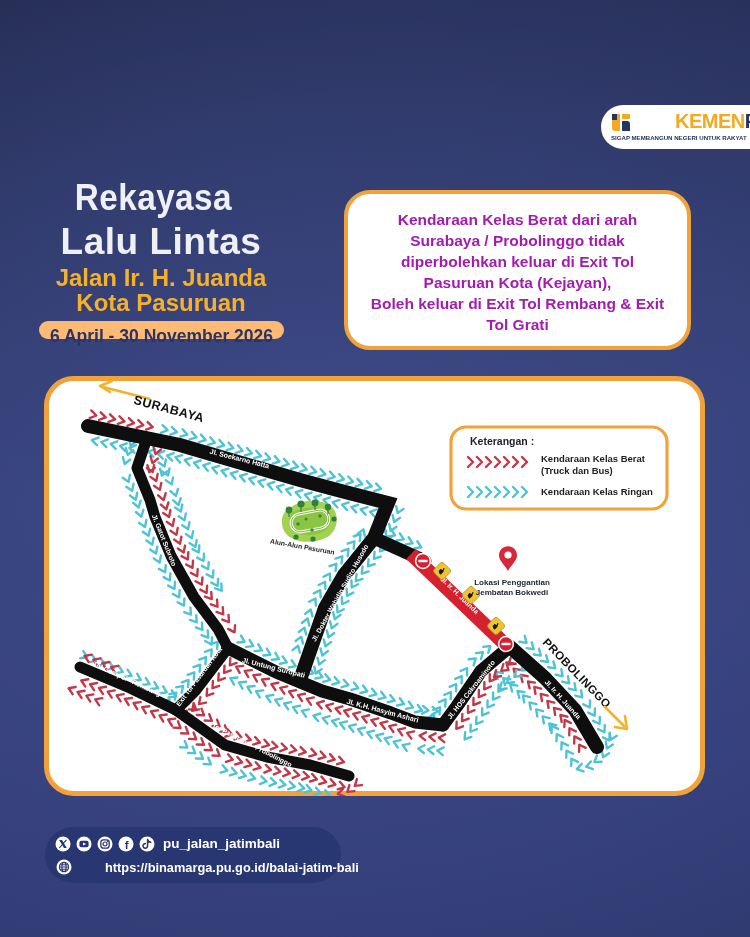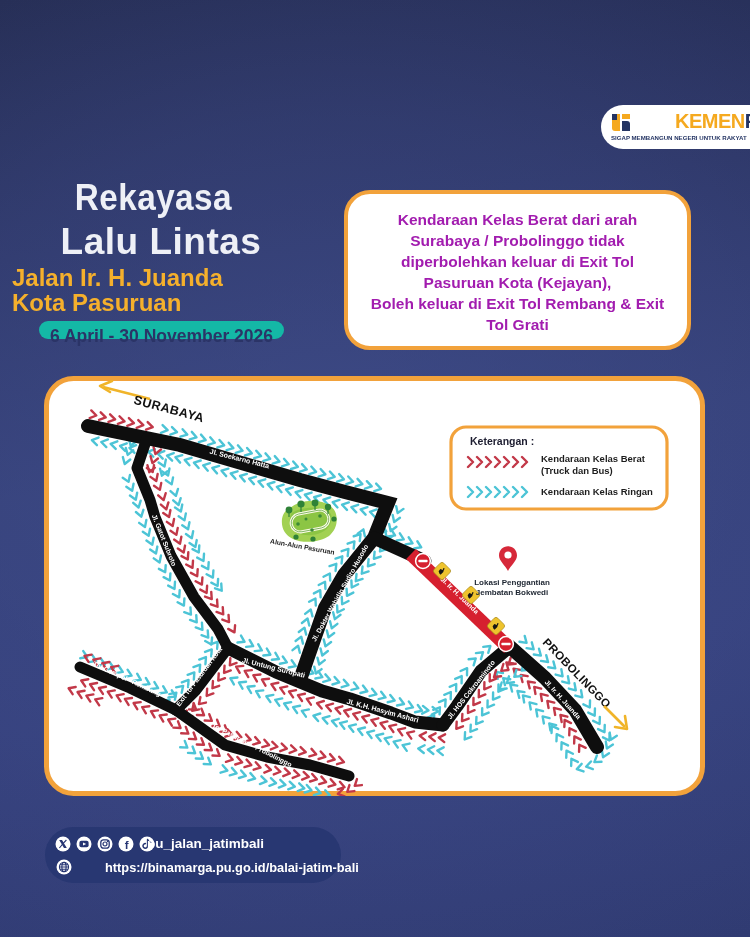--- a/index.html
+++ b/index.html
@@ -22,23 +22,23 @@
   <path d="M11,1 h8 v5 h-8 z" fill="#f5a91f"></path>
   <path d="M11,8 h5 a3,3 0 0 1 3,3 v7 h-8 z" fill="#243463"></path>
 </svg>
 
 <div class="abs" style="left:631px;top:110px;font-weight:bold;font-size:20px;letter-spacing:-0.5px;margin-left:44px;"><span style="color:#f5a91f;">KEMEN</span><span style="color:#243463;">PU</span></div>
 
 <div class="abs" style="left:611px;top:134px;font-weight:bold;font-size:6.1px;color:#243463;letter-spacing:0px;white-space:nowrap;">SIGAP MEMBANGUN NEGERI UNTUK RAKYAT</div>
 
 <div class="abs" style="left:0px;top:176px;width:322px;text-align:center;color:#eef0f6;font-weight:bold;font-size:37px;line-height:44px;letter-spacing:.5px;"><span style="display:inline-block;transform:scaleX(0.9);position:relative;left:-8px;">Rekayasa</span><br>Lalu&nbsp;Lintas</div>
 
-<div class="abs" style="left:12px;top:265px;width:322px;color:#f5b02c;font-weight:bold;font-size:24px;line-height:25px;">Jalan Ir. H. Juanda<br>Kota Pasuruan</div>
-
-<div class="abs" style="left:39px;top:321px;width:245px;height:18px;background:#14b8a6;border-radius:16px;color:#2b3467;font-weight:bold;font-size:17.5px;line-height:31px;text-align:center;">6 April - 30 November 2026</div>
+<div class="abs" style="left:0px;top:265px;width:322px;text-align:center;color:#f5b02c;font-weight:bold;font-size:24px;line-height:25px;">Jalan Ir. H. Juanda<br>Kota Pasuruan</div>
+
+<div class="abs" style="left:39px;top:321px;width:245px;height:18px;background:#fdba74;border-radius:16px;color:#2b3467;font-weight:bold;font-size:17.5px;line-height:31px;text-align:center;">6 April - 30 November 2026</div>
 
 <div class="abs" style="left:344px;top:190px;width:347px;height:160px;box-sizing:border-box;background:#fff;border:4.5px solid #f2a23b;border-radius:26px;"></div>
 
 <div class="abs" style="left:352px;top:209px;width:331px;text-align:center;color:#a21caf;font-weight:bold;font-size:15.5px;line-height:21px;">Kendaraan Kelas Berat dari arah<br>Surabaya / Probolinggo tidak<br>diperbolehkan keluar di Exit Tol<br>Pasuruan Kota (Kejayan),<br>Boleh keluar di Exit Tol Rembang &amp; Exit<br>Tol Grati</div>
 
 <svg class="abs" style="left:44px;top:376px;" width="661" height="420" viewBox="44 376 661 420">
 <defs>
   <path id="c" d="M-3.1,-3.9 L2.9,0 L-3.1,3.9" fill="none" stroke-linecap="round" stroke-linejoin="round"></path>
 </defs>
 
@@ -698,15 +698,15 @@
   </g>
 
   <g transform="translate(15 37)">
     <circle r="7.5" fill="#fff"></circle>
     <circle r="4.6" fill="none" stroke="#263573" stroke-width="1.1"></circle>
     <ellipse rx="2.1" ry="4.6" fill="none" stroke="#263573" stroke-width="1.1"></ellipse>
     <path d="M-4.6,0 H4.6 M-4,-2.3 H4 M-4,2.3 H4" stroke="#263573" stroke-width="1.1" fill="none"></path>
   </g>
 </svg>
 
-<div class="abs" style="left:147px;top:836px;color:#fff;font-weight:bold;font-size:13.5px;">pu_jalan_jatimbali</div>
+<div class="abs" style="left:163px;top:836px;color:#fff;font-weight:bold;font-size:13.5px;">pu_jalan_jatimbali</div>
 
 <div class="abs" style="left:78px;top:860px;color:#fff;font-weight:bold;font-size:12.8px;margin-left:27px;">https://binamarga.pu.go.id/balai-jatim-bali</div>
 
 </body></html>

